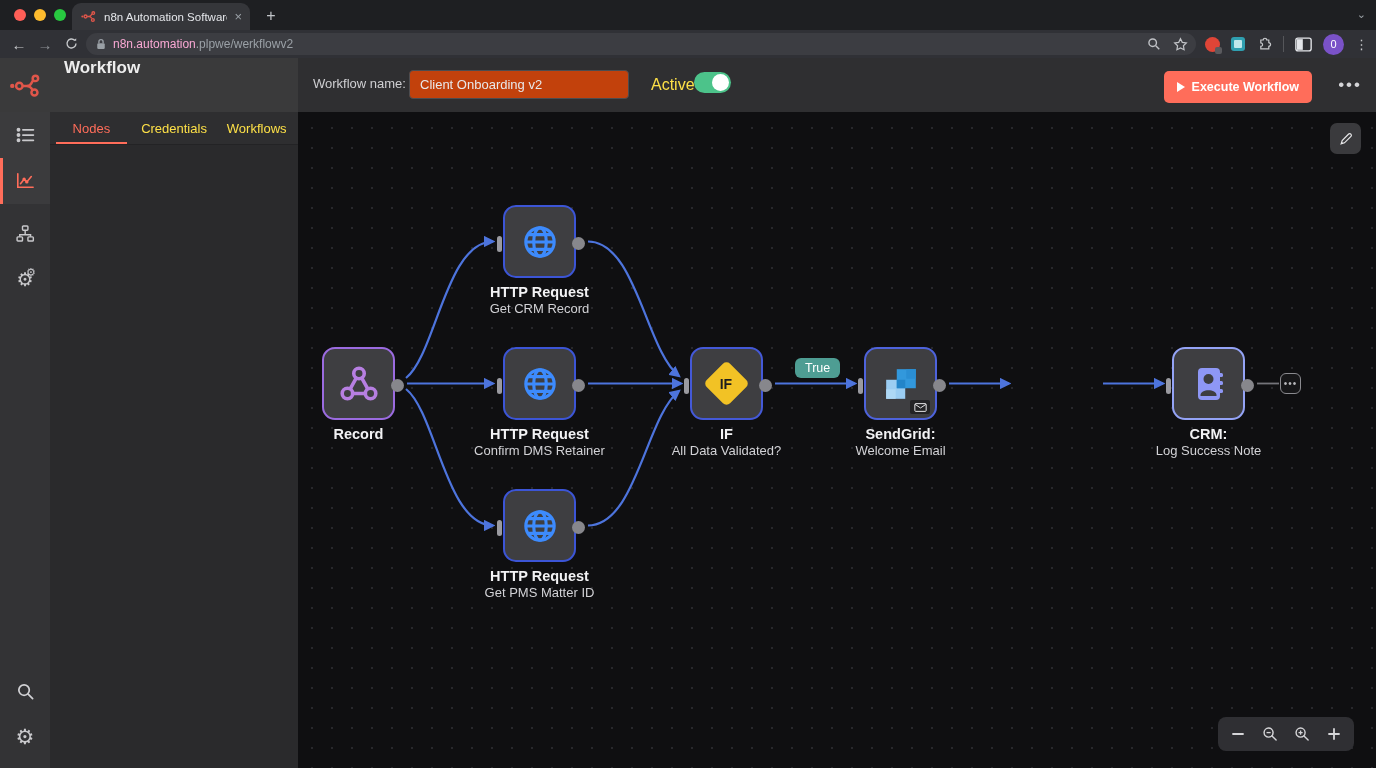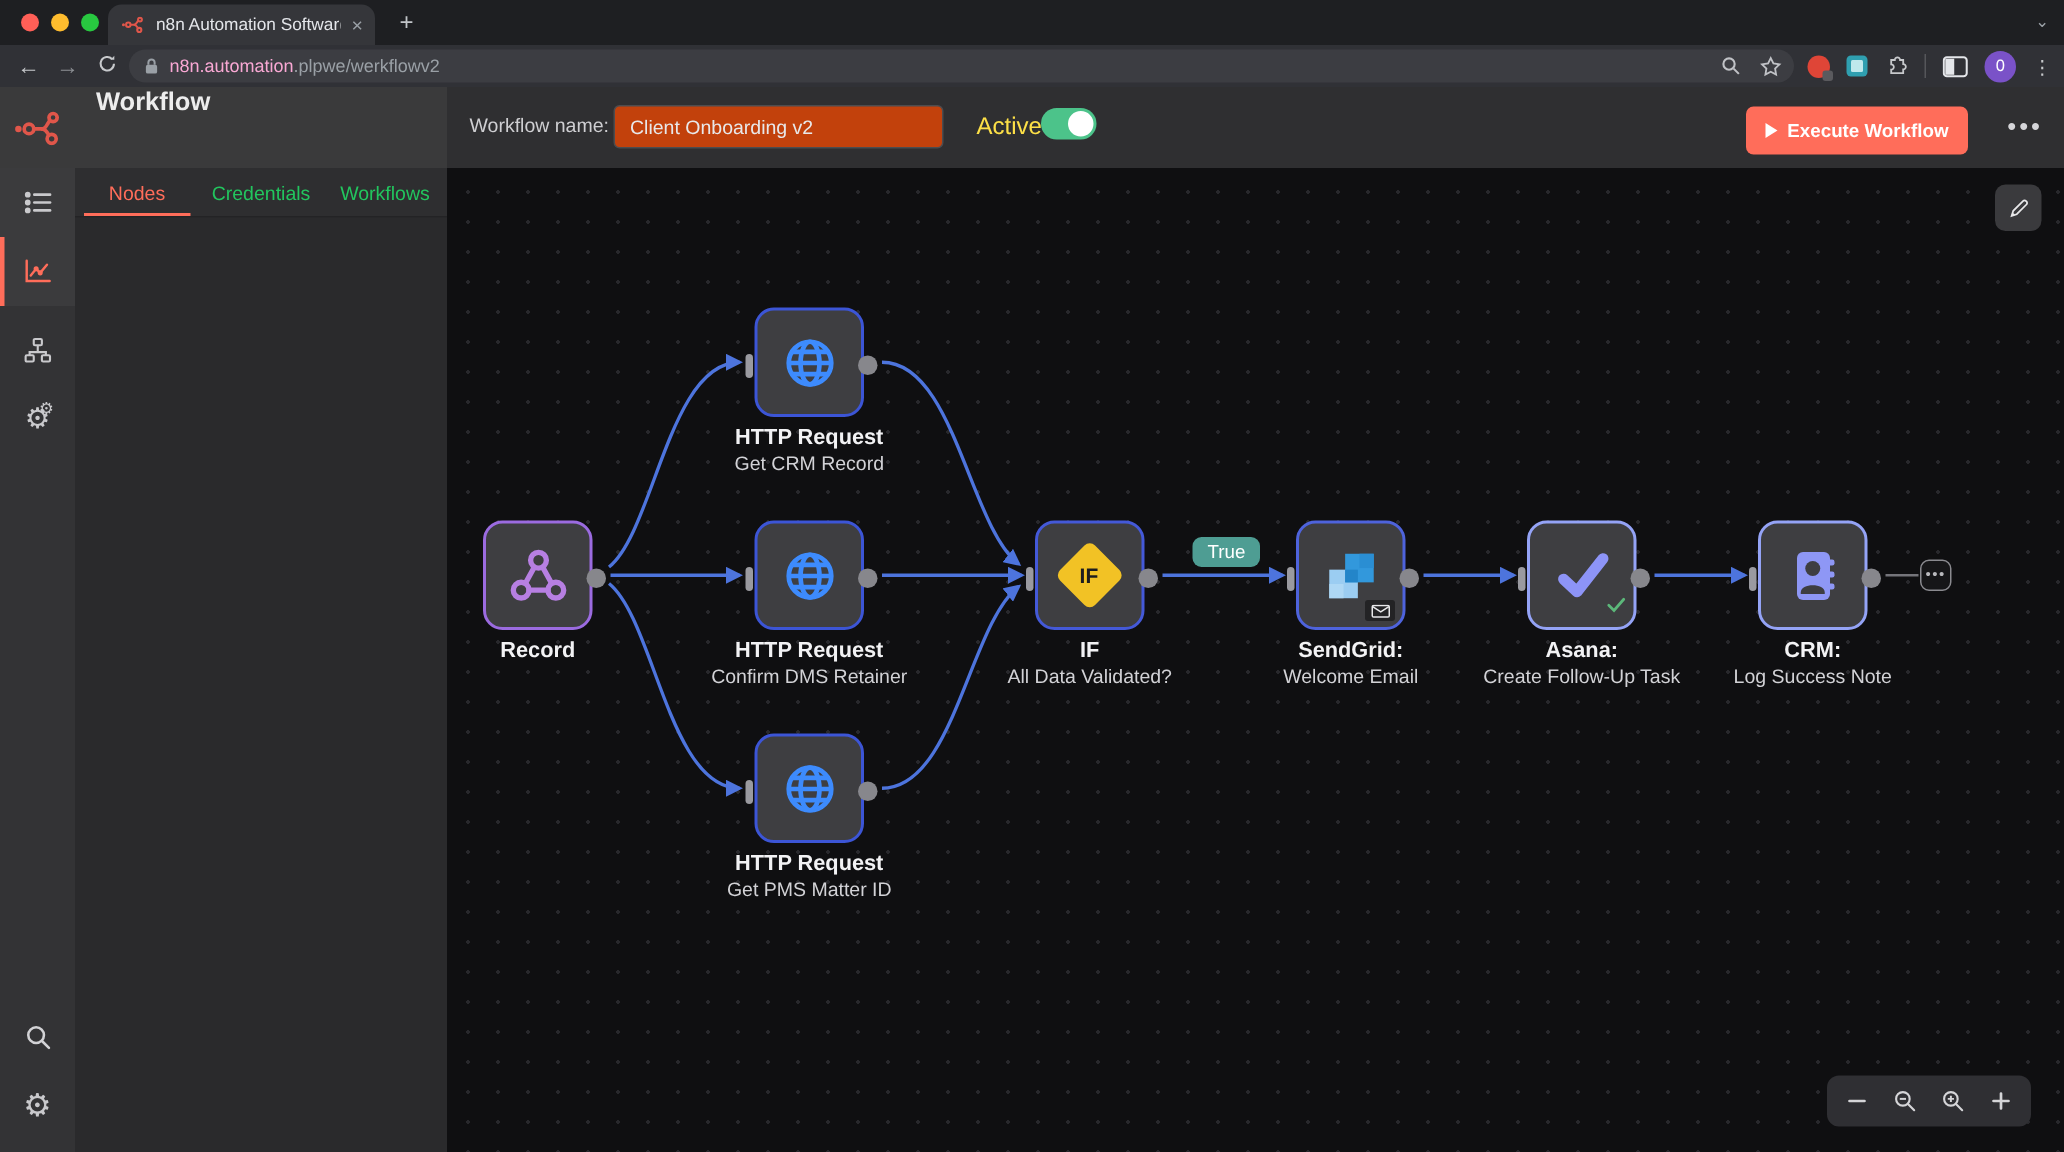--- a/index.html
+++ b/index.html
@@ -65,21 +65,21 @@
   .rail-btn.chip { background:#3b3b3d; }
   .rail-btn.active { background:#3b3b3d; }
   .rail-btn.active::before { content:""; position:absolute; left:0; top:0; width:3px; height:46px; background:#ff6d5a; }
   .rail-bottom { position:absolute; left:0; bottom:8px; width:50px; }
   .gear-glyph { color:#c9c9cc; font-size:19px; }
   .gear-glyph.small { font-size:11px; position:absolute; margin-left:12px; margin-top:-14px; }
 
   
   .panel { position:absolute; left:50px; top:112px; width:248px; height:656px; background:#2a2a2c; }
   .tabbar { display:flex; height:33px; background:#2e2e30; border-bottom:1px solid #232325; }
-  .ptab { flex:1; display:flex; align-items:center; justify-content:center; font-size:13px; color:#22c55e;
+  .ptab { flex:1; display:flex; align-items:center; justify-content:center; font-size:13px; color:#fde047;
           position:relative; }
   .ptab.active { color:#ff6d5a; }
   .ptab.active::after { content:""; position:absolute; left:6px; right:6px; bottom:0; height:2px; background:#ff6d5a; }
 
   
   .canvas { position:absolute; left:298px; top:112px; width:1078px; height:656px; background:#0f0f11;
             background-image:radial-gradient(#28282c 1.1px, transparent 1.1px);
             background-size:20px 20px; background-position:4px 6px; }
   .wires { position:absolute; left:0; top:0; width:1078px; height:656px; }
 
@@ -397,38 +397,20 @@
       </div>
       <div class="port-in"></div>
       <div class="port-out"></div>
     </div>
     <div class="node-label">
       <div class="node-title">SendGrid:</div>
       <div class="node-sub">Welcome Email</div>
     </div>
   </div>
 
-  <div class="node" style="left:720px; top:235px;">
-    <div class="node-box" style="border-color:#94a3f6;">
-      <svg width="42" height="40" viewBox="0 0 40 38">
-        <path d="M8 21 L16.5 29 L33 8" stroke="#8d94f7" stroke-width="7" fill="none" stroke-linecap="round" stroke-linejoin="round"></path>
-      </svg>
-      <div class="mini-badge">
-        <svg width="13" height="11" viewBox="0 0 13 11">
-          <path d="M1.5 5.5 L5 9 L11.5 1.5" stroke="#5cb87a" stroke-width="1.8" fill="none" stroke-linecap="round"></path>
-        </svg>
-      </div>
-      <div class="port-in"></div>
-      <div class="port-out"></div>
-    </div>
-    <div class="node-label">
-      <div class="node-title">Asana:</div>
-      <div class="node-sub">Create Follow-Up Task</div>
-    </div>
-  </div>
 
   <div class="node" style="left:874px; top:235px;">
     <div class="node-box" style="border-color:#94a3f6;">
       <svg width="40" height="40" viewBox="0 0 40 40">
         <rect x="9" y="4" width="22" height="32" rx="4" fill="#8e97f5"></rect>
         <rect x="29" y="9" width="5" height="4" rx="1.5" fill="#8e97f5"></rect>
         <rect x="29" y="17" width="5" height="4" rx="1.5" fill="#8e97f5"></rect>
         <rect x="29" y="25" width="5" height="4" rx="1.5" fill="#8e97f5"></rect>
         <circle cx="19.5" cy="15" r="5" fill="#3e3e41"></circle>
         <path d="M11.5 31 c0-6.5 16-6.5 16 0 v1 h-16 z" fill="#3e3e41"></path>

